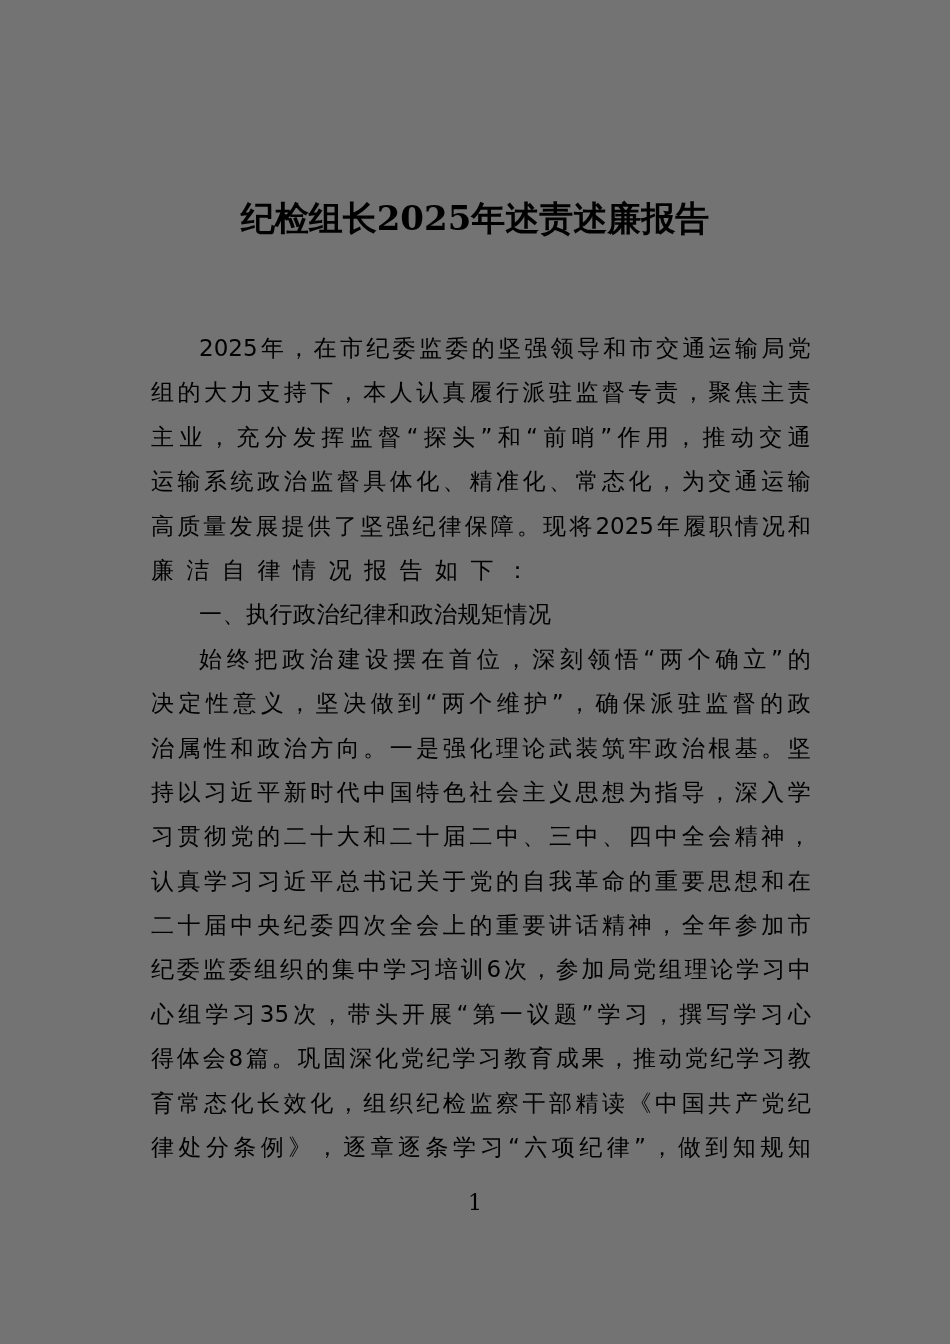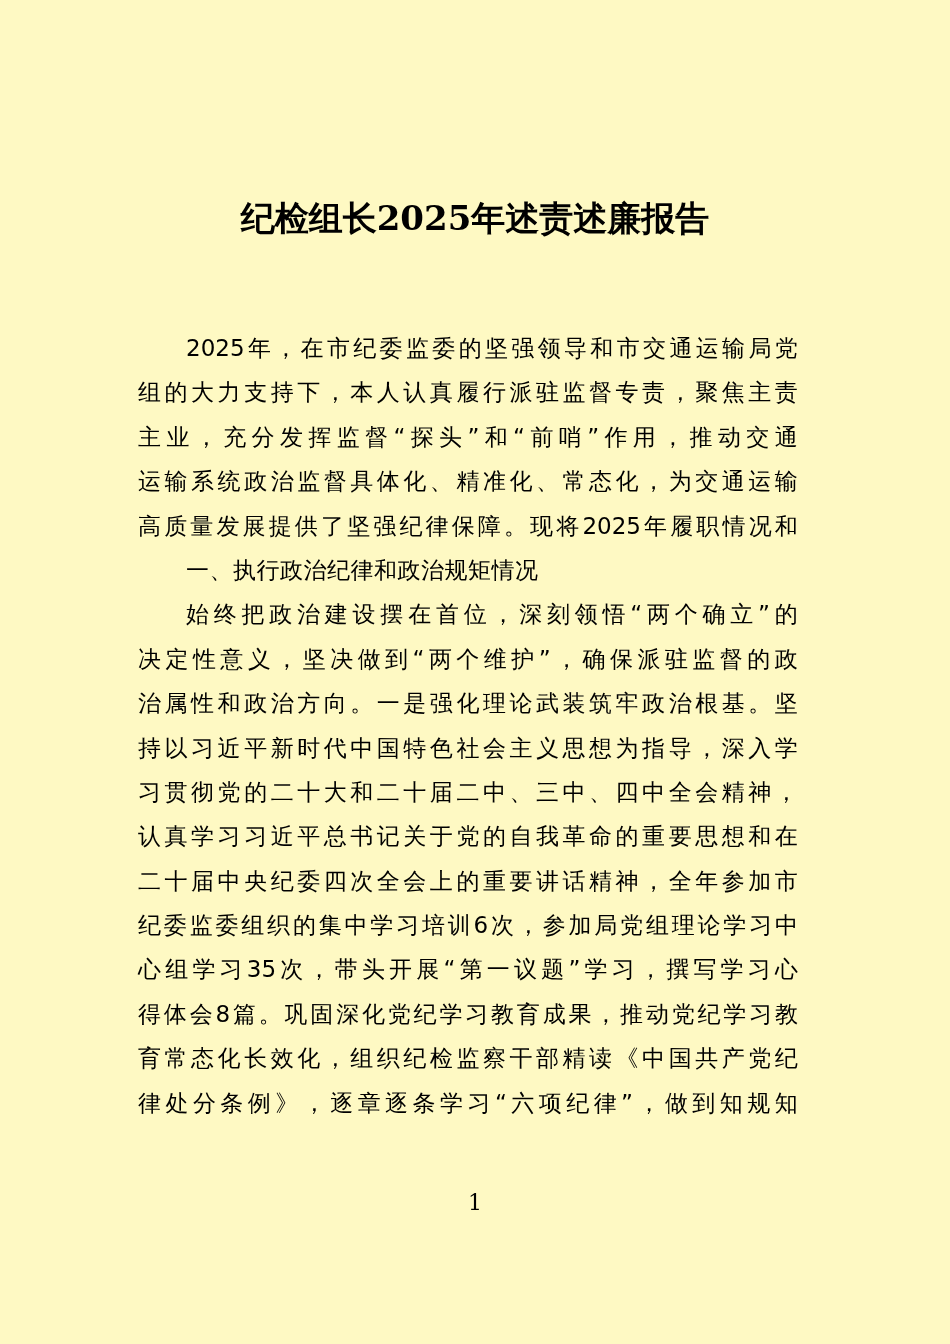--- a/index.html
+++ b/index.html
@@ -13,37 +13,37 @@
       position: relative;
       overflow: hidden;
       font-family: "DejaVu Sans", sans-serif;
       color: #000000;
     }
     .page {
       position: absolute;
       left: 0; top: 0;
       width: 950px;
       height: 1344px;
-      background: #fef9c3;
+      background: #737373;
     }
     .title {
       position: absolute;
       left: 0;
       top: 196px;
       width: 950px;
       text-align: center;
       font-family: "DejaVu Serif", serif;
       font-weight: bold;
       font-size: 34px;
       line-height: 44px;
       letter-spacing: 0px;
     }
     .body {
       position: absolute;
-      left: 138px;
+      left: 151px;
       top: 326px;
       width: 660px;
     }
     .line {
       display: block;
       height: 44.4px;
       line-height: 44.4px;
       font-size: 23px;
       white-space: nowrap;
       text-align: justify;
@@ -224,20 +224,21 @@
             <span>将</span>
             <span>2025</span>
             <span>年</span>
             <span>履</span>
             <span>职</span>
             <span>情</span>
             <span>况</span>
             <span>和</span>
           </span>
         </span>
+      <span class="line last">廉洁自律情况报告如下：</span>
     </div>
 
     <div class="heading">一、执行政治纪律和政治规矩情况</div>
 
     <div>
       <span class="line indent">
           <span style="display: flex; justify-content: space-between; width: 100%;">
             <span>始</span>
             <span>终</span>
             <span>把</span>

